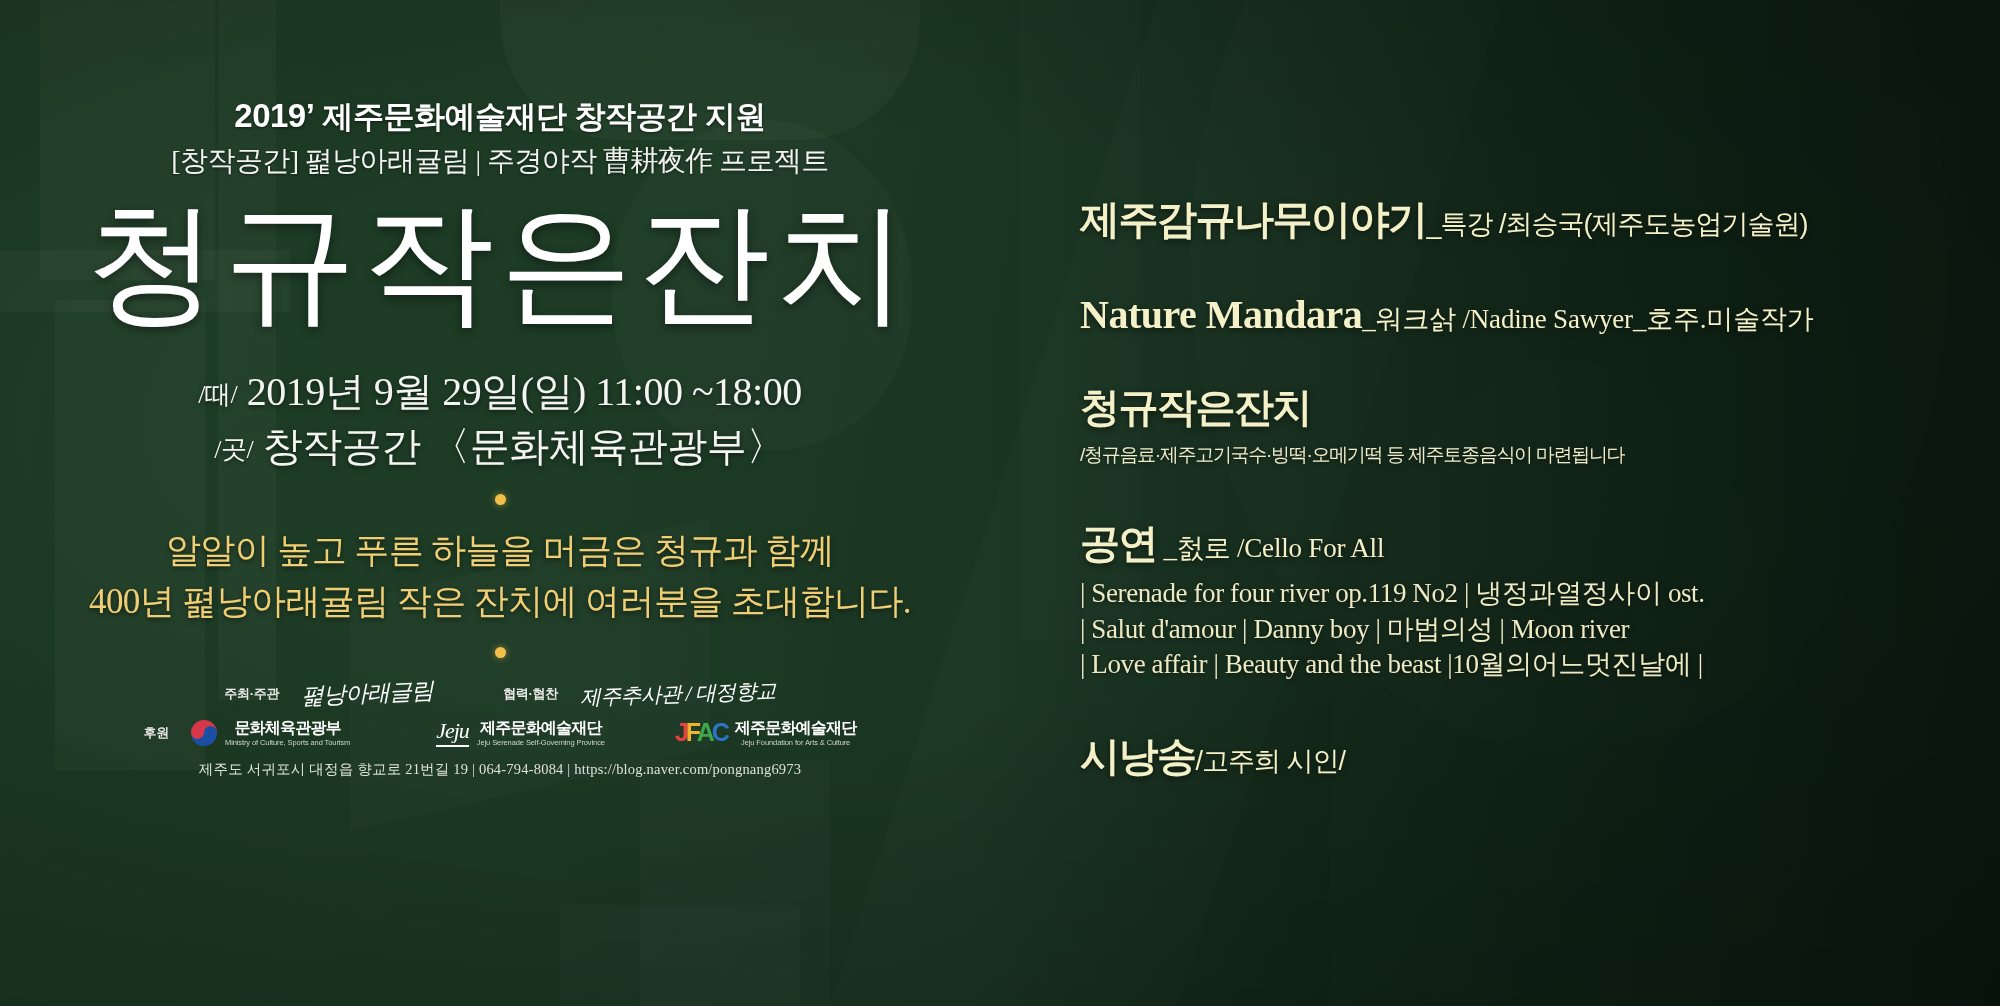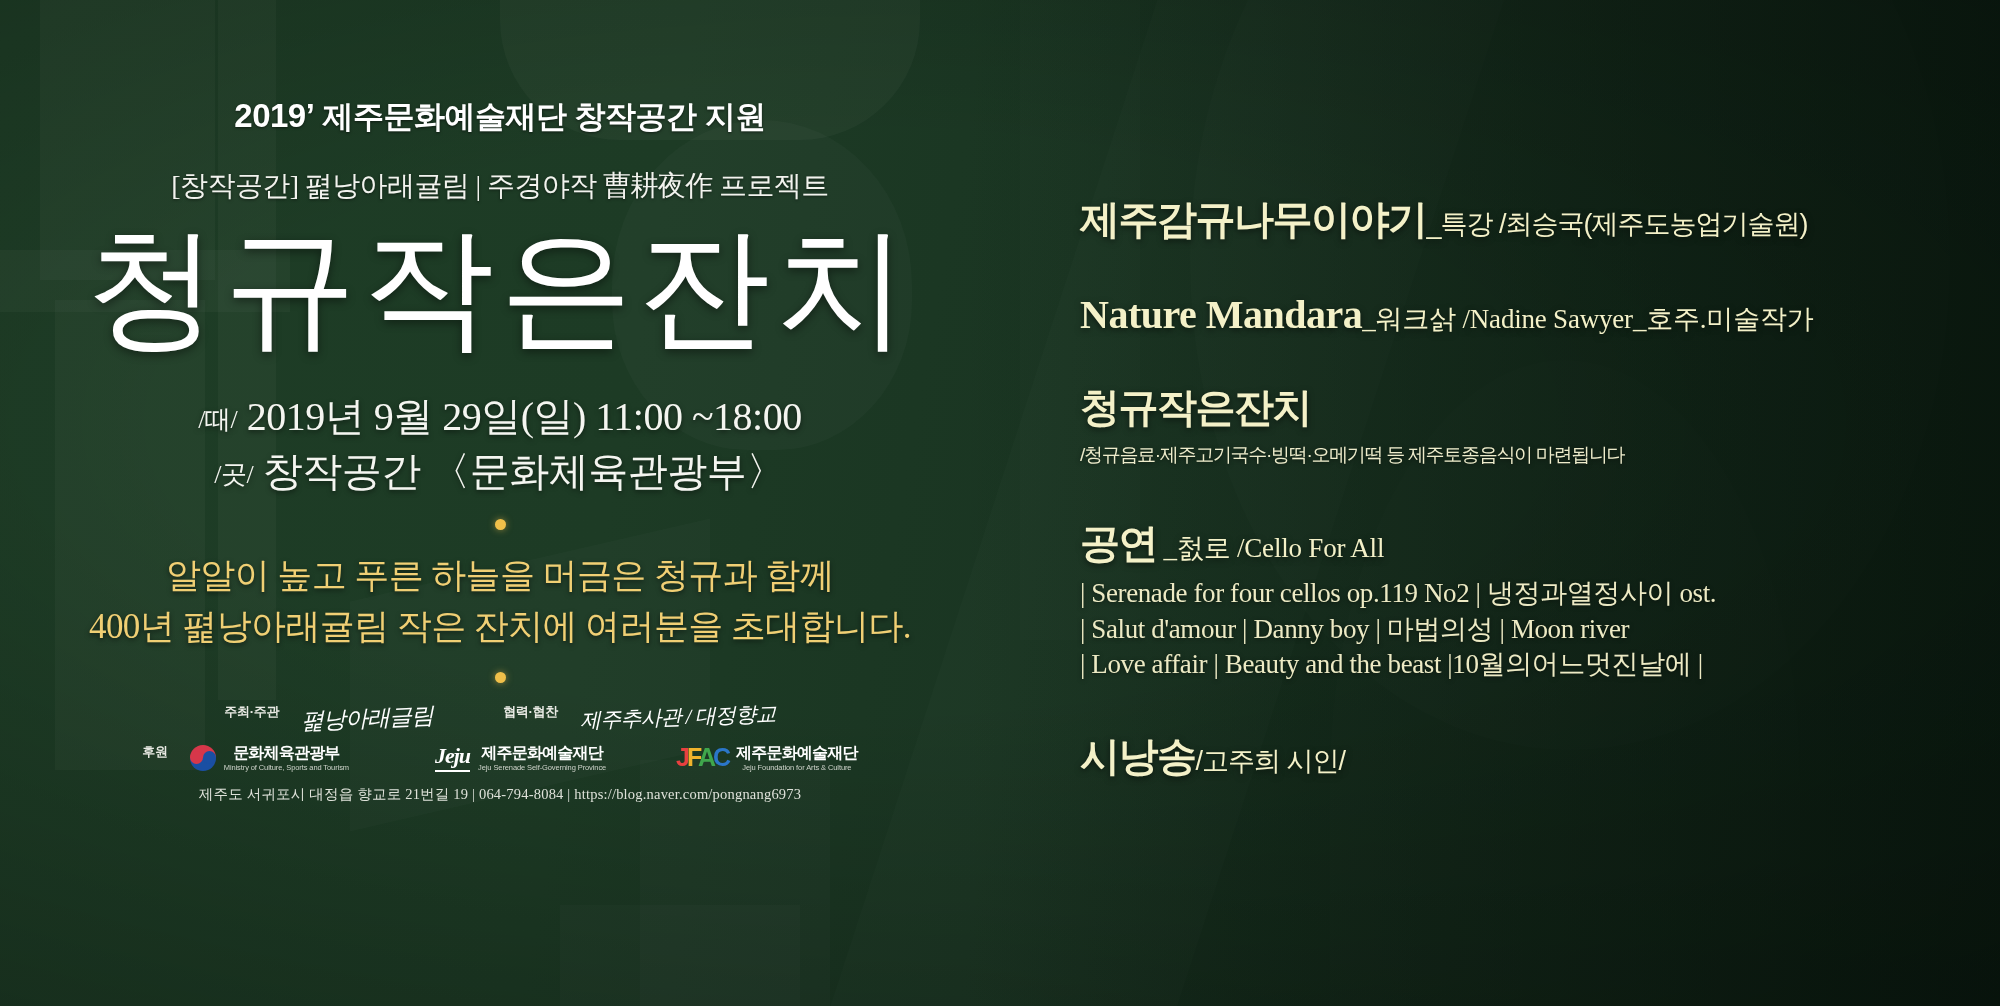--- a/index.html
+++ b/index.html
@@ -75,21 +75,21 @@
     text-align:center;
     padding-top:96px;
   }
   .kicker{
     color:#ffffff;
     font-size:31px; font-weight:bold; letter-spacing:-.5px;
     text-shadow:0 1px 3px rgba(0,0,0,.55);
   }
   .kicker .yr{ font-size:33px; }
   .subkicker{
-    margin-top:29px;
+    margin-top:4px;
     color:#f2f3ee;
     font-family:"Liberation Serif", serif;
     font-size:28px; letter-spacing:-.6px;
     text-shadow:0 1px 3px rgba(0,0,0,.5);
   }
   .maintitle{
     margin-top:10px;
     color:#ffffff;
     font-family:"Liberation Serif", serif;
     font-size:132px; font-weight:400;
@@ -112,21 +112,21 @@
   .invite{
     color:#f0cf74;
     font-family:"Liberation Serif", serif;
     font-size:35px; line-height:1.46; letter-spacing:-.6px;
     text-shadow:0 2px 5px rgba(0,0,0,.55);
   }
 
   
   .sponsors{ margin-top:10px; }
   .sp-row{
-    display:flex; justify-content:center;
+    display:flex; align-items:center; justify-content:center;
     gap:22px; margin-bottom:9px;
   }
   .sp-lab{
     color:#e9eae4; font-size:13px; font-weight:bold; letter-spacing:-.3px;
   }
   .sp-hand{
     color:#ffffff; font-family:"Liberation Serif", serif;
     font-size:23px; font-style:italic; letter-spacing:-1px;
     transform:rotate(-2.5deg);
   }
@@ -146,21 +146,21 @@
     content:""; position:absolute; left:0; top:25%;
     width:13px; height:13px; border-radius:50%; background:#d7374a;
   }
   .taegeuk::after{
     content:""; position:absolute; right:0; top:25%;
     width:13px; height:13px; border-radius:50%; background:#1a4fa3;
   }
   .logo-txt-ko{ color:#fff; font-size:16px; font-weight:bold; letter-spacing:-.8px; line-height:1.15; }
   .logo-txt-en{ color:#cfd4cb; font-size:7.5px; letter-spacing:-.1px; }
   .jeju-word{
-    color:#fff; font-family:"Liberation Serif", serif; font-weight:bold;
+    color:#fff; font-family:"Liberation Serif", serif; font-weight:normal;
     font-size:22px; font-style:italic; letter-spacing:-1px;
     border-bottom:2px solid #fff; padding-bottom:1px;margin-left:8px;
   }
   .jfac{
     font-size:25px; font-weight:bold; letter-spacing:-3px;
     font-family:"Liberation Sans", sans-serif;
   }
   .jfac .j{ color:#e8403f; } .jfac .f{ color:#f0b32c; }
   .jfac .a{ color:#3fa64c; } .jfac .c{ color:#2b76c9; }
   .footline{
@@ -315,21 +315,21 @@
       <div class="gap-d"></div>
       <div class="r-line">/청규음료·제주고기국수·빙떡·오메기떡 등 제주토종음식이 마련됩니다</div>
     </div>
 
     <div class="gap-e"></div>
 
     <div class="r-block">
       <div class="r-head"><span>공연</span><span class="r-sub serif"> _첤로 /Cello For All</span></div>
       <div class="gap-f"></div>
       <div class="r-list">
-        <div>| Serenade for four cellos op.119 No2  |  냉정과열정사이 ost.</div>
+        <div>| Serenade for four river op.119 No2  |  냉정과열정사이 ost.</div>
         <div>| Salut d'amour  |  Danny boy | 마법의성  |  Moon river</div>
         <div>| Love affair | Beauty and the beast |10월의어느멋진날에 |</div>
       </div>
     </div>
 
     <div class="gap-g"></div>
 
     <div class="r-block">
       <div class="r-head"><span>시낭송</span><span class="r-sub">/고주희 시인/</span></div>
     </div>

